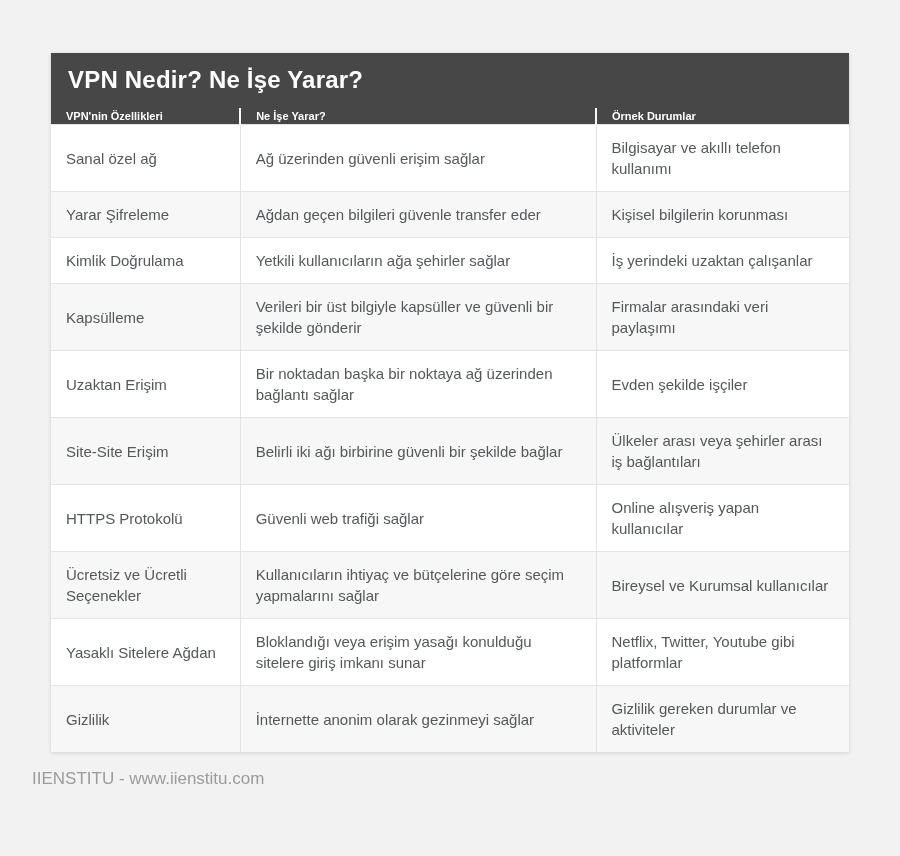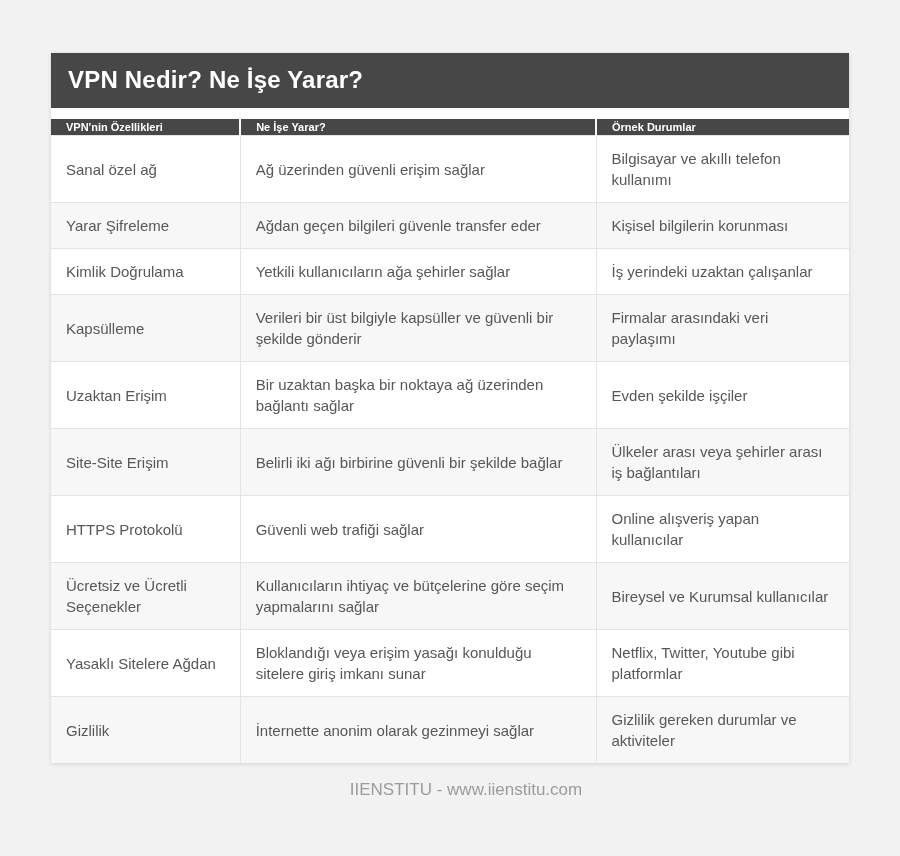--- a/index.html
+++ b/index.html
@@ -20,21 +20,21 @@
   }
   .card {
     width: 798px;
     margin: 53px auto 0 auto;
     background: #ffffff;
     box-shadow: 0 1px 4px rgba(0,0,0,0.14);
   }
   .title-bar {
     background: var(--dark);
     padding: 13px 17px 14px 17px;
-    margin-bottom: 11px;
+    margin-bottom: 0;
   }
   .title-bar h1 {
     color: var(--header-text);
     font-size: 24px;
     font-weight: bold;
     letter-spacing: 0.2px;
   }
   table {
     width: 100%;
     border-collapse: collapse;
@@ -57,21 +57,20 @@
     line-height: 21px;
     color: var(--body-text);
     padding: 12px 15px;
     vertical-align: middle;
     border-top: 1px solid var(--border);
     background: #ffffff;
   }
   tbody td + td { border-left: 1px solid var(--border); }
   tbody tr:nth-child(even) td { background: var(--stripe); }
   .footer {
-    text-align: center;
     margin-top: 17px;
     padding-bottom: 40px;
     padding-left: 32px;
   }
   .footer span {
     color: var(--footer-text);
     font-size: 17px;
   }
 </style>
 </head>
@@ -114,21 +113,21 @@
   </tr>
 
   <tr>
     <td>Kapsülleme</td>
     <td>Verileri bir üst bilgiyle kapsüller ve güvenli bir şekilde gönderir</td>
     <td>Firmalar arasındaki veri paylaşımı</td>
   </tr>
 
   <tr>
     <td>Uzaktan Erişim</td>
-    <td>Bir uzaktan başka bir noktaya ağ üzerinden bağlantı sağlar</td>
+    <td>Bir noktadan başka bir noktaya ağ üzerinden bağlantı sağlar</td>
     <td>Evden şekilde işçiler</td>
   </tr>
 
   <tr>
     <td>Site-Site Erişim</td>
     <td>Belirli iki ağı birbirine güvenli bir şekilde bağlar</td>
     <td>Ülkeler arası veya şehirler arası iş bağlantıları</td>
   </tr>
 
   <tr>

